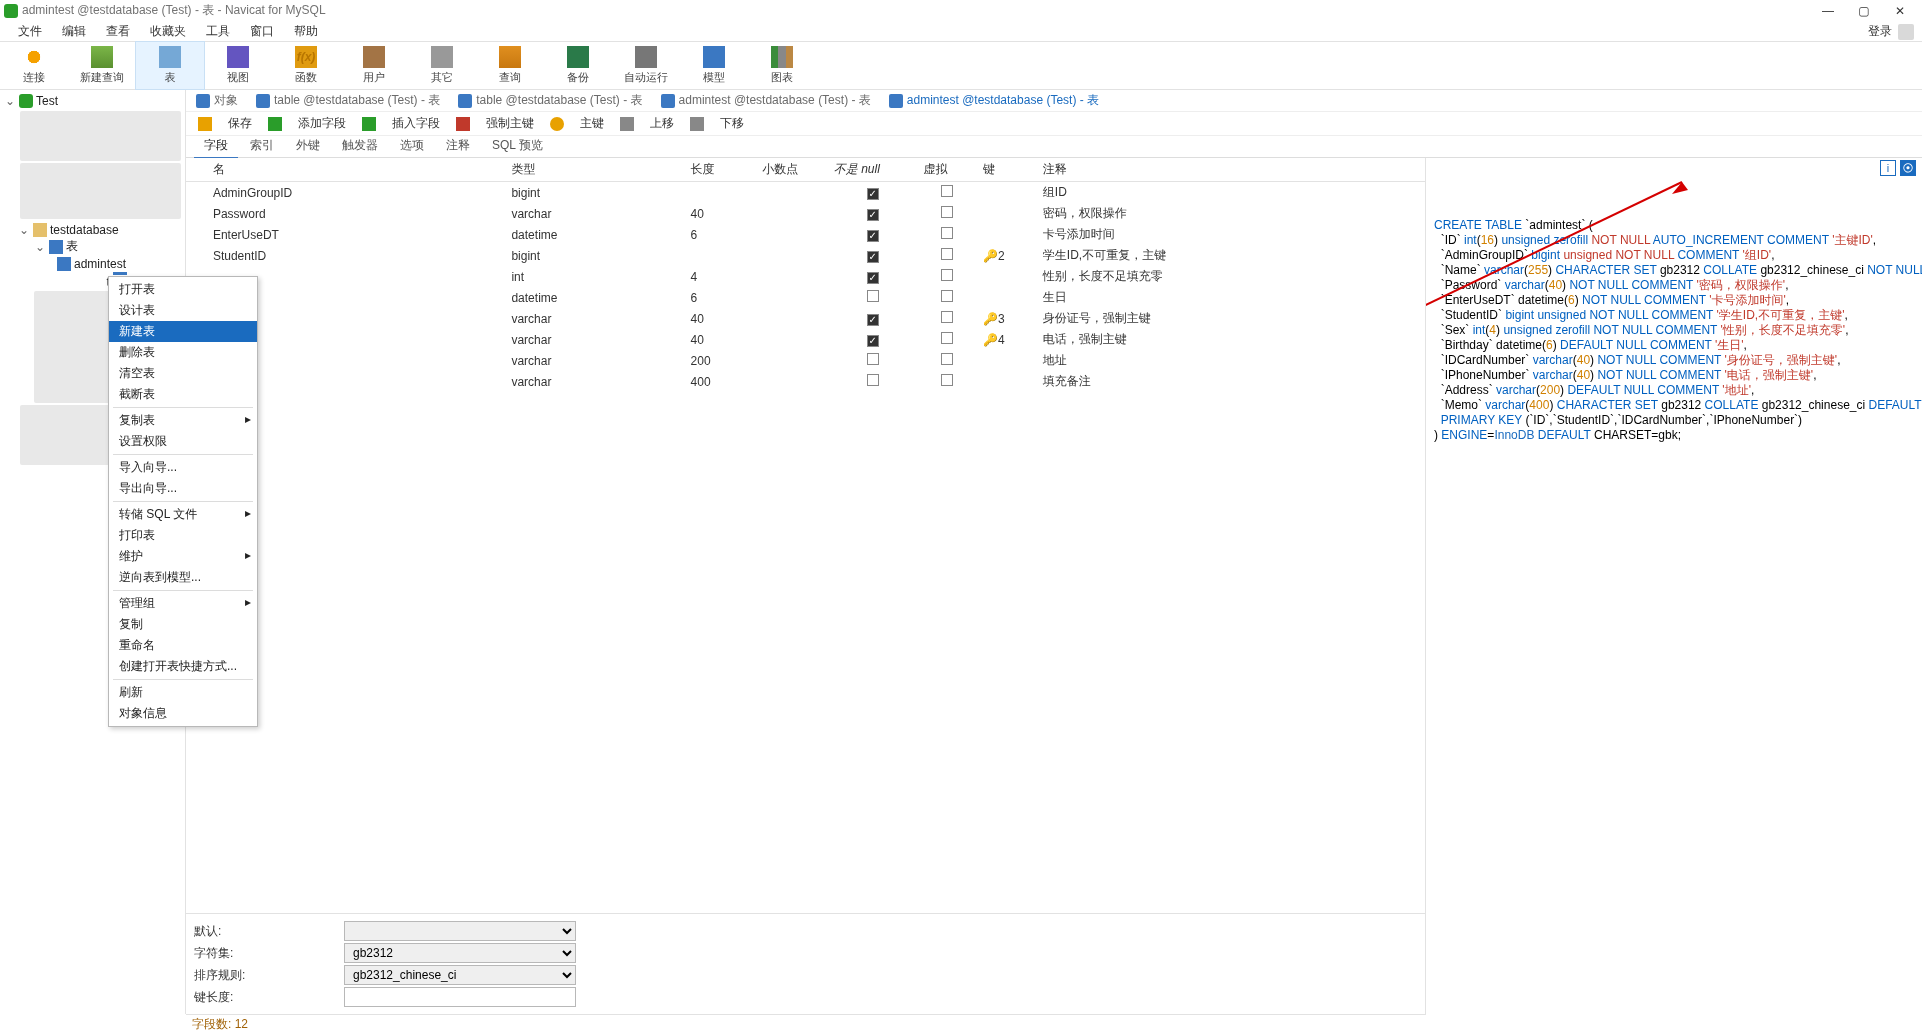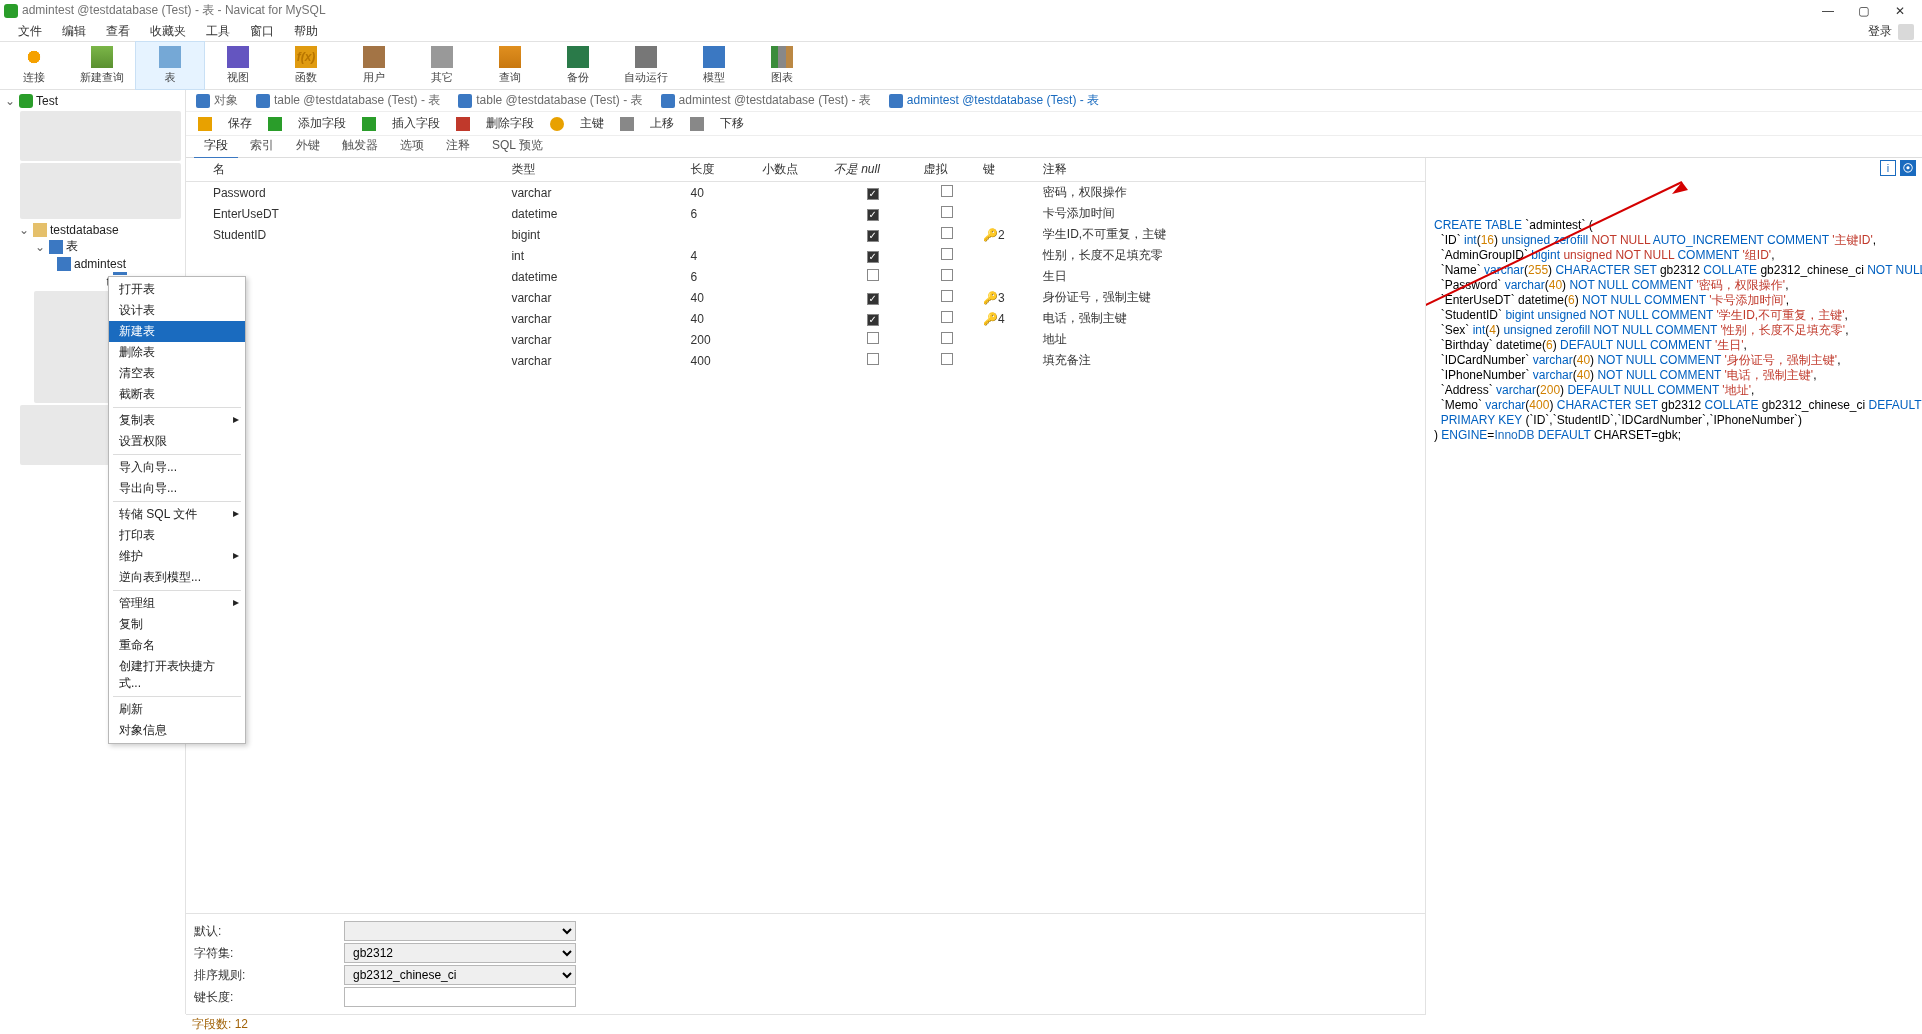--- a/index.html
+++ b/index.html
@@ -68,21 +68,21 @@
 .bp-row { display:flex; align-items:center; height:22px; }
 .bp-label { width:154px; padding-left:4px; color:#333;}
 .bp-sel { width:232px; border:1px solid #b8b8b8; height:20px; font-size:12px; padding-left:4px;}
 .rightpane { width:496px; background:#fff; position:relative; padding:4px 4px 4px 8px; font-family:"Consolas","Courier New",monospace; font-size:12px; white-space:pre; overflow:hidden;}
 .rightpane .rtabs { position:absolute; top:2px; right:6px; display:flex; gap:4px; }
 .rticon { width:16px; height:16px; border:1px solid #1a6bbf; color:#1a6bbf; text-align:center; line-height:14px; font-size:11px; font-family:sans-serif;}
 .rticon.active { background:#1a6bbf; color:#fff;}
 .sql { padding-top:14px; line-height:15px;}
 .kw{color:#0060c0;} .str{color:#c0392b;} .num{color:#d08000;} .typ{color:#0060c0;} .fn{color:#1a6bbf;}
 .arrow { position:absolute; top:18px; right:230px; width:310px; height:150px; pointer-events:none;}
-.ctxmenu { position:absolute; left:108px; top:276px; width:138px; background:#fff; border:1px solid #b8b8b8; box-shadow:2px 2px 5px rgba(0,0,0,.2); padding:2px 0; z-index:50;}
+.ctxmenu { position:absolute; left:108px; top:276px; width:150px; background:#fff; border:1px solid #b8b8b8; box-shadow:2px 2px 5px rgba(0,0,0,.2); padding:2px 0; z-index:50;}
 .ctxmenu .ci { padding:2px 10px; color:#222; position:relative;}
 .ctxmenu .ci.sel { background:#1a6bbf; color:#fff;}
 .ctxmenu .sep { height:1px; background:#dcdcdc; margin:2px 4px;}
 .ctxmenu .arr::after { content:"▸"; position:absolute; right:6px;}
 .status { position:absolute; bottom:0; left:186px; right:496px; height:20px; border-top:1px solid #e2e2e2; padding-left:6px; display:flex; align-items:center; color:#a16207;}
 </style>
 </head>
 <body>
 
 <div class="titlebar">
@@ -221,21 +221,21 @@
         <div class="ab">
           <div class="ai ai-addf"></div>
           <span>添加字段</span>
         </div>
         <div class="ab">
           <div class="ai ai-insf"></div>
           <span>插入字段</span>
         </div>
         <div class="ab">
           <div class="ai ai-delf"></div>
-          <span>删除字段</span>
+          <span>强制主键</span>
         </div>
         <div class="ab">
           <div class="ai ai-key"></div>
           <span>主键</span>
         </div>
         <div class="ab">
           <div class="ai ai-up"></div>
           <span>上移</span>
         </div>
         <div class="ab">
@@ -263,20 +263,31 @@
                   <th style="width: 120px;">类型</th>
                   <th style="width: 48px;">长度</th>
                   <th style="width: 48px;">小数点</th>
                   <th style="width: 60px; font-style: italic;">不是 null</th>
                   <th style="width: 40px;">虚拟</th>
                   <th style="width: 40px;">键</th>
                   <th style="width: 260px;">注释</th>
                 </tr>
               </thead>
             <tbody id="gridbody">
+                <tr>
+                  <td></td>
+                  <td>AdminGroupID</td>
+                  <td>bigint</td>
+                  <td></td>
+                  <td></td>
+                  <td style="text-align: center;"><span class="ck on"></span></td>
+                  <td style="text-align: center;"><span class="ck"></span></td>
+                  <td></td>
+                  <td>组ID</td>
+                </tr>
                 <tr>
                   <td></td>
                   <td>Password</td>
                   <td>varchar</td>
                   <td>40</td>
                   <td></td>
                   <td style="text-align: center;"><span class="ck on"></span></td>
                   <td style="text-align: center;"><span class="ck"></span></td>
                   <td></td>
                   <td>密码，权限操作</td>

